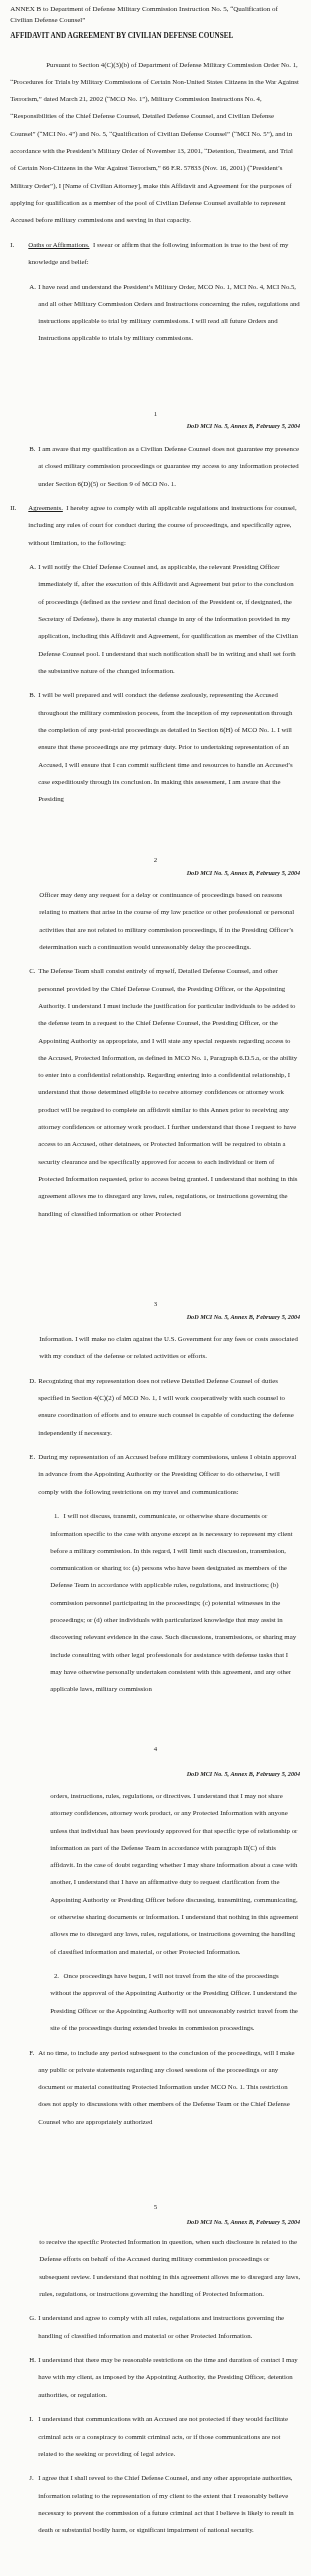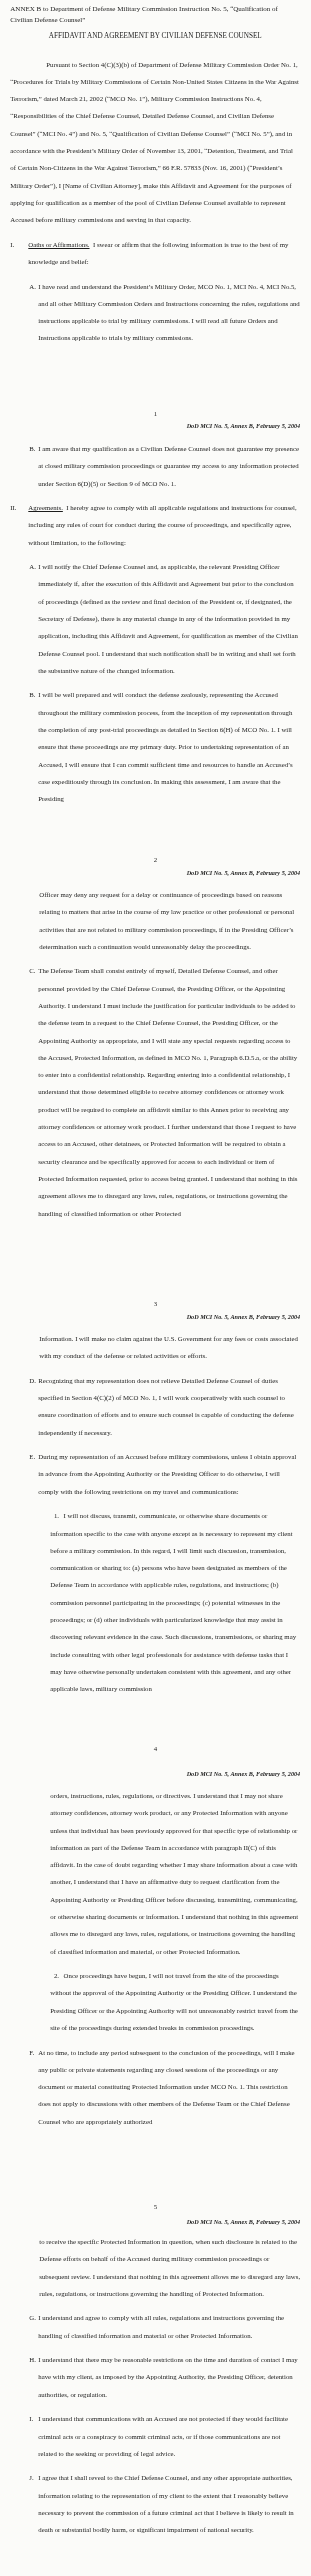--- a/index.html
+++ b/index.html
@@ -56,22 +56,22 @@
     margin: 0 0 7.2px 0;
     text-align: left;
   }
   .annex {
     font-size: 7px;
     line-height: 10.8px;
     margin: 0 0 6.2px 0;
   }
   .title {
     font-size: 7.2px;
-    font-weight: normal;
-    text-align: center;
+    font-weight: bold;
+    text-align: left;
     line-height: 9.3px;
     margin: 6.2px 0 14.4px 0;
   }
   .intro { text-indent: 36px; }
   .li1 { position: relative; padding-left: 18px; }
   .li1 .marker { position: absolute; left: 0; top: 0; }
   .li2 { position: relative; padding-left: 28px; }
   .li2 .marker { position: absolute; left: 19px; top: 0; }
   .li3 { padding-left: 40px; text-indent: 3.6px; }
   .li3 .marker { margin-right: 4.6px; }

